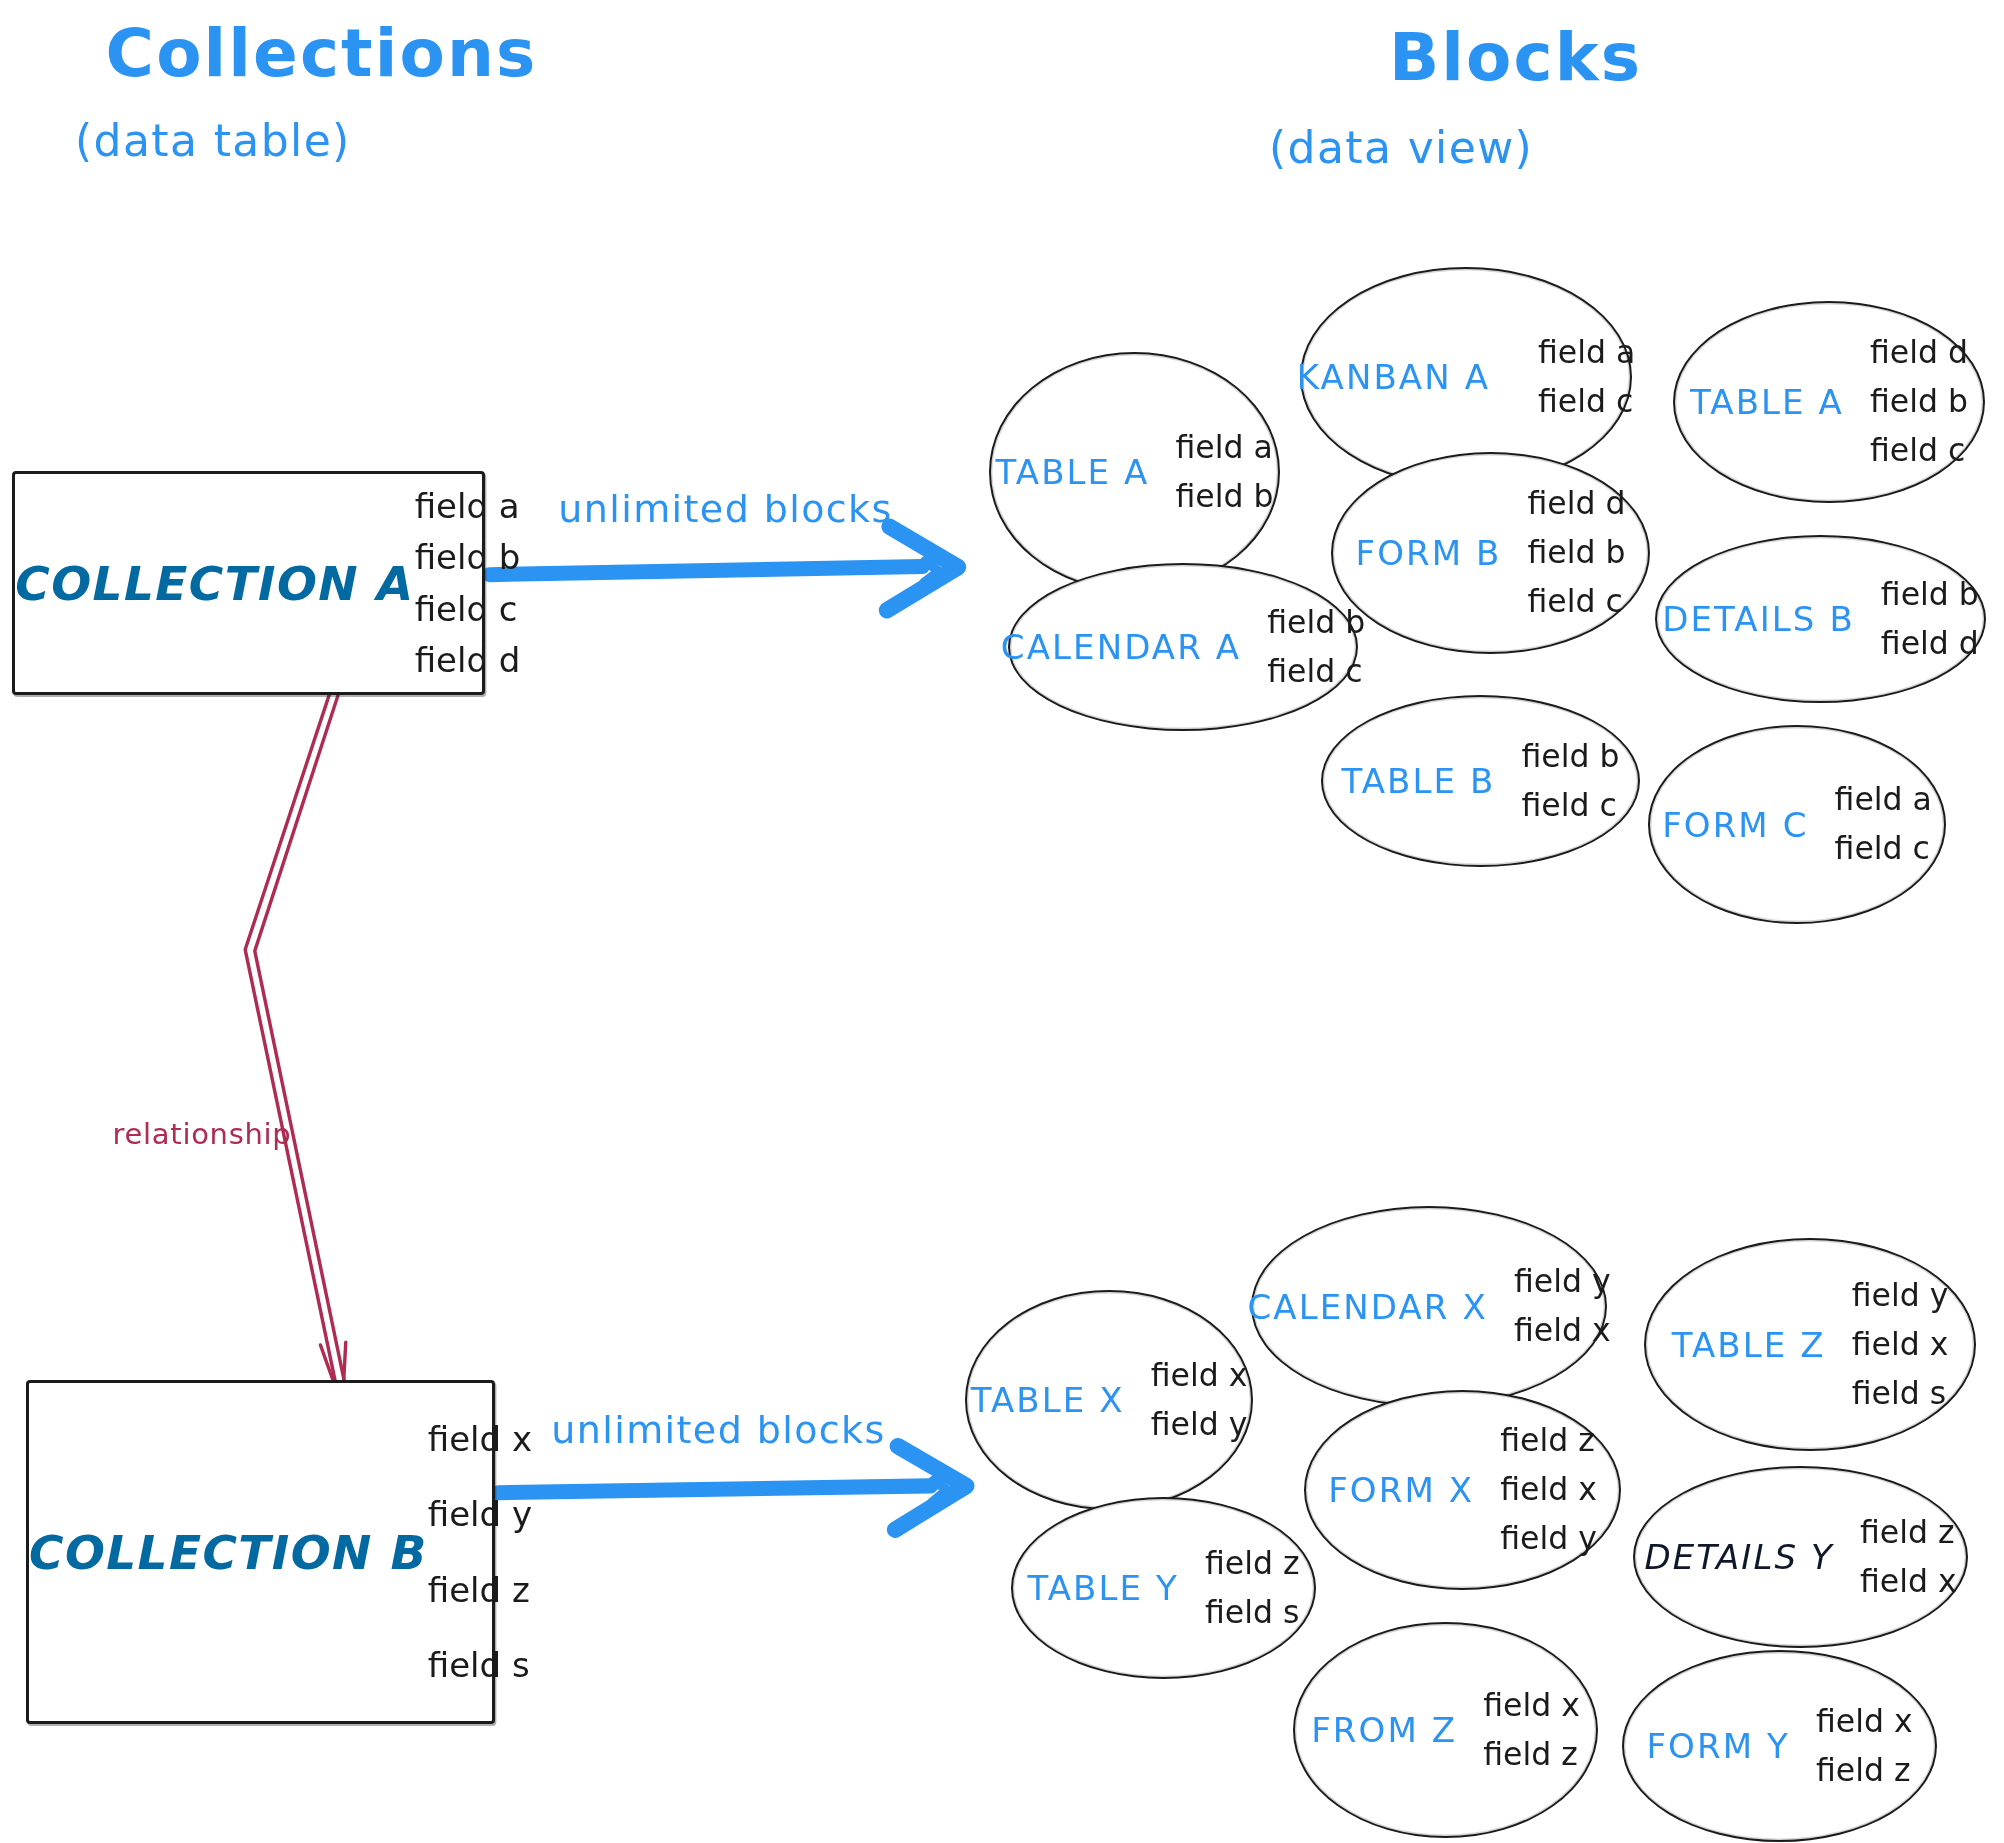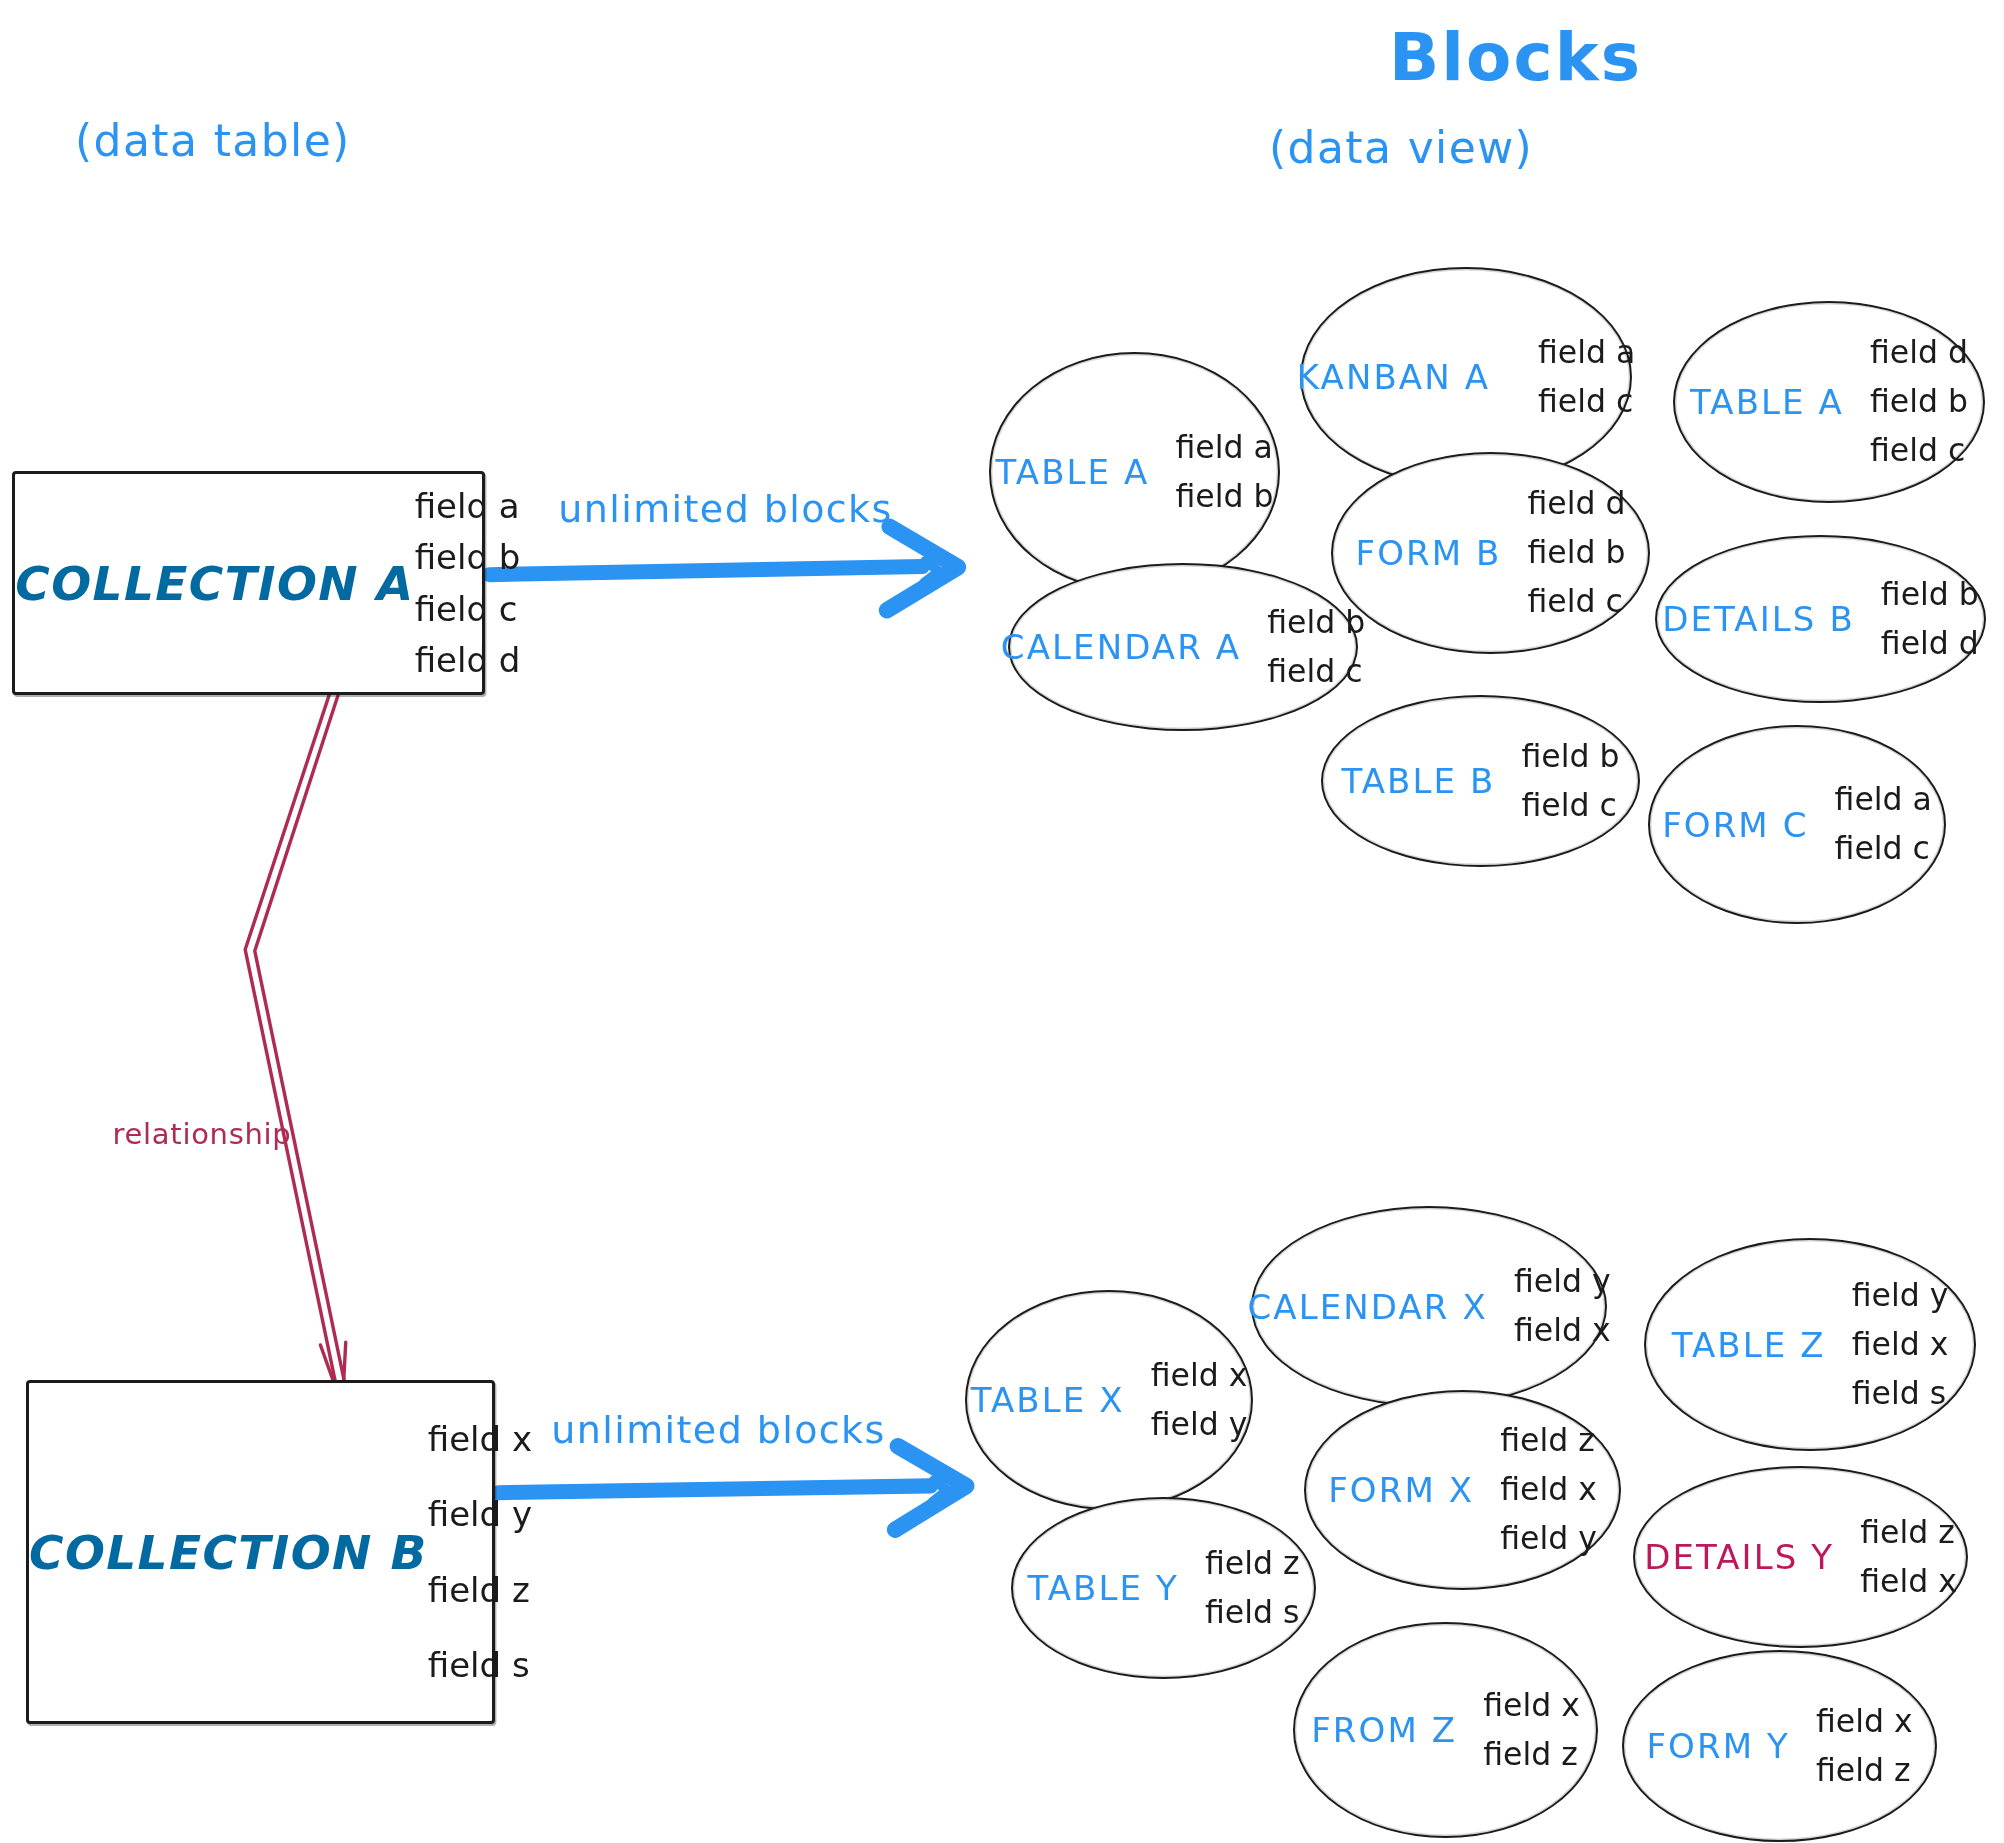--- a/index.html
+++ b/index.html
@@ -55,21 +55,21 @@
     position:absolute;
     border:2.7px solid #1b1b1b;border-radius:50%;
     display:flex;align-items:center;justify-content:center;
     gap:26px;background:#fff;
     box-shadow:inset 0 0 0 1.4px rgba(27,27,27,.18);
   }
   .blabel{
     font-size:34px;color:#2b93f2;font-weight:400;
     letter-spacing:2.1px;white-space:nowrap;
   }
-  .blabel.purple{color:#be185d;}
+  .blabel.purple{color:#0f172a;font-style:italic;}
   .bfields{display:flex;flex-direction:column;gap:9.6px;}
   .bfields span{font-size:31.5px;white-space:nowrap;line-height:1.25;}
 
   
   .b1{left:989px;top:352px;width:287px;height:236px;}
   .b2{left:1300px;top:267px;width:328px;height:216px;gap:48px;}
   .b3{left:1673px;top:301px;width:308px;height:198px;}
   .b4{left:1331px;top:452px;width:315px;height:198px;}
   .b5{left:1008px;top:563px;width:346px;height:164px;}
   .b6{left:1655px;top:535px;width:327px;height:164px;}
@@ -97,20 +97,21 @@
     text-align:center;font-size:29px;color:#ae2b52;letter-spacing:0.7px;
   }
 
   svg.overlay{position:absolute;left:0;top:0;pointer-events:none;}
 </style>
 </head>
 <body>
 
 <div class="canvas">
 
+  <div class="col-title" id="collections-title">Collections</div>
   <div class="col-subtitle" id="collections-subtitle">(data table)</div>
   <div class="col-title" id="blocks-title">Blocks</div>
   <div class="col-subtitle" id="blocks-subtitle">(data view)</div>
 
   <svg class="overlay" width="2005" height="1843" viewBox="0 0 2930 2694">
 
     <g stroke="#2b93f2" fill="none" stroke-linecap="round" stroke-linejoin="round">
       <path d="M715 840 L1348 828" stroke-width="22"></path>
       <path d="M1300 770 L1400 829 L1296 892" stroke-width="24"></path>
       <path d="M1352 820 L1372 835 L1350 852" stroke-width="14"></path>

